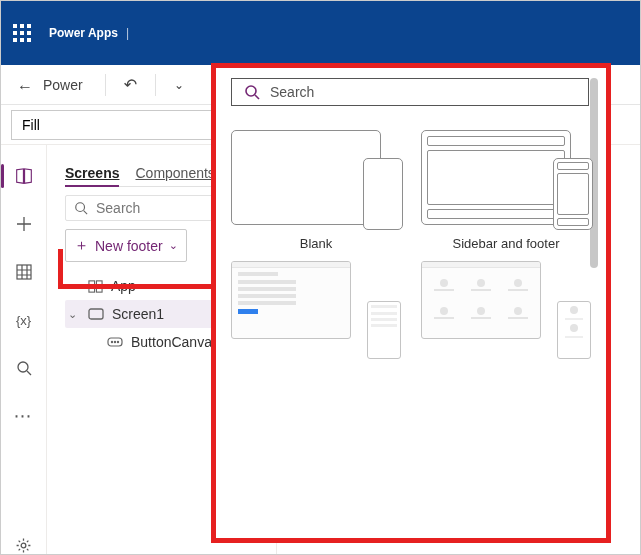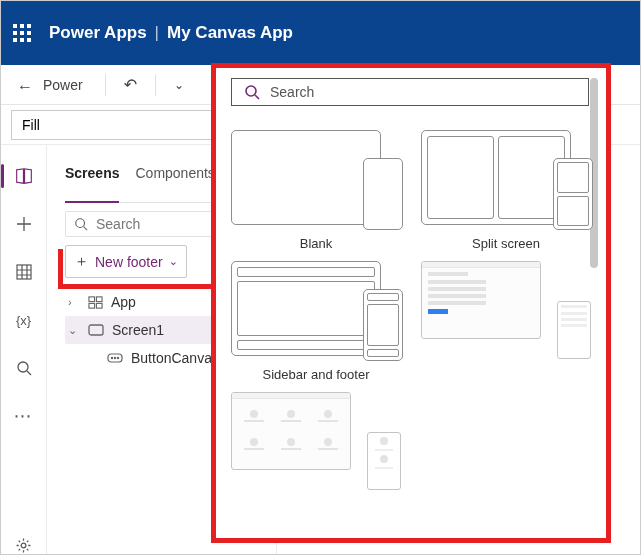--- a/index.html
+++ b/index.html
@@ -1,18 +1,18 @@
 <!DOCTYPE html>
 <html><head>
 <meta charset="utf-8">
 <style>
   * { box-sizing: border-box; }
   html, body { margin:0; padding:0; font-family: "Segoe UI", Arial, sans-serif; font-size:14px; color:#333; background:#fff; }
   .app { width:641px; height:555px; position:relative; overflow:hidden; border:1px solid #ccc;}
-  .titlebar { height:64px; background:#0b448e; color:#fff; display:flex; align-items:center; padding:0 12px; font-size:17px;}
+  .titlebar { height:64px; background:#0b448e; color:#fff; display:flex; align-items:center; padding:0 12px; font-size:12px;}
   .waffle { width:18px; height:18px; margin-right:18px; display:grid; grid-template-columns:repeat(3,4px); grid-template-rows:repeat(3,4px); gap:3px;}
   .waffle span{ background:#fff; width:4px; height:4px;}
   .titlebar .app-name{ font-weight:600;}
   .titlebar .divider{ margin:0 8px; opacity:.7;}
   .cmdbar { height:40px; border-bottom:1px solid #e5e5e5; display:flex; align-items:center; padding:0 16px; gap:6px;}
   .back-arrow { color:#444; font-size:16px; margin-right:4px;}
   .back-text { color:#444; margin-right:10px;}
   .vsep { width:1px; height:22px; background:#e1e1e1; margin:0 6px;}
   .undo { font-size:16px; color:#444; padding:0 6px;}
   .chev { font-size:12px; color:#444; padding:0 6px;}
@@ -20,21 +20,21 @@
   .formulabar input{ margin:5px 10px; border:1px solid #c9c9c9; width:560px; height:30px; padding:0 10px; font-size:14px; font-family:inherit;}
   .body { display:flex; height:calc(100% - 126px);}
   .rail { width:46px; border-right:1px solid #edebe9; display:flex; flex-direction:column; align-items:center; padding-top:22px; gap:30px; position:relative;}
   .rail .icon { width:18px; height:18px; color:#575757; display:flex; align-items:center; justify-content:center;}
   .rail .icon.sel { color:#742774;}
   .rail .sel-ind { position:absolute; left:0; top:19px; width:3px; height:24px; background:#742774; border-radius:2px;}
   .rail .spacer{flex:1;}
   .panel { width:230px; border-right:1px solid #edebe9; padding:20px 16px 10px 18px; display:flex; flex-direction:column;}
   .panel h1 { font-size:20px; font-weight:600; margin:0 0 12px 0;}
   .tabs { display:flex; gap:16px; border-bottom:1px solid #e1e1e1; font-size:14px;}
-  .tabs .tab{ padding-bottom:20px; color:#555; cursor:pointer;}
+  .tabs .tab{ padding-bottom:4px; color:#555; cursor:pointer;text-decoration:underline;}
   .tabs .tab.active{ color:#222; font-weight:600; border-bottom:2px solid #742774; margin-bottom:-1px;}
   .panel .search{ margin-top:8px; display:flex; align-items:center; gap:8px; border:1px solid #e1e1e1; border-radius:2px; padding:4px 8px; color:#666;}
   .panel .newbtn{ margin-top:8px; border:1px solid #c9c9c9; border-radius:2px; padding:6px 8px; display:flex; align-items:center; gap:6px; color:#742774; cursor:pointer; width:max-content;}
   .tree { margin-top:10px; font-size:14px;}
   .tree-row{ display:flex; align-items:center; gap:8px; padding:6px 3px; border-radius:2px;}
   .tree-row.sel{ background:#f1ecf4;}
   .tree-row .caret{ width:12px; color:#666; font-size:11px;}
   .tree-row .ic{ color:#666;}
   .tree-row.child{ padding-left:42px;}
   
@@ -68,21 +68,20 @@
         <span></span>
         <span></span>
         <span></span>
         <span></span>
         <span></span>
         <span></span>
         <span></span>
     </div>
     <span class="app-name">Power Apps</span>
     <span class="divider">|</span>
-    <span class="app-name">My Canvas App</span>
   </div>
 
   <div class="cmdbar">
     <span class="back-arrow">←</span>
     <span class="back-text">Power</span>
     <div class="vsep"></div>
     <span class="undo">↶</span>
     <div class="vsep"></div>
     <span class="chev">⌄</span>
   </div>
@@ -199,33 +198,20 @@
       <div class="grid">
 
         <div class="tile">
           <div class="preview">
             <div class="dev"></div>
             <div class="phone"></div>
           </div>
           <div class="label">Blank</div>
         </div>
 
-        <div class="tile">
-          <div class="preview">
-            <div class="dev" style="padding:5px;display:flex;gap:4px;">
-              <div style="flex:1;border:1.3px solid #8e8e8e;border-radius:3px;"></div>
-              <div style="flex:1;border:1.3px solid #8e8e8e;border-radius:3px;"></div>
-            </div>
-            <div class="phone" style="padding:3px;display:flex;flex-direction:column;gap:3px;">
-              <div style="flex:1;border:1.3px solid #8e8e8e;border-radius:2px;"></div>
-              <div style="flex:1;border:1.3px solid #8e8e8e;border-radius:2px;"></div>
-            </div>
-          </div>
-          <div class="label">Split screen</div>
-        </div>
 
 
         <div class="tile">
           <div class="preview">
             <div class="dev" style="padding:5px;display:flex;flex-direction:column;gap:4px;">
               <div style="height:10px;border:1.3px solid #8e8e8e;border-radius:2px;"></div>
               <div style="flex:1;border:1.3px solid #8e8e8e;border-radius:2px;"></div>
               <div style="height:10px;border:1.3px solid #8e8e8e;border-radius:2px;"></div>
             </div>
             <div class="phone" style="padding:3px;display:flex;flex-direction:column;gap:3px;">

